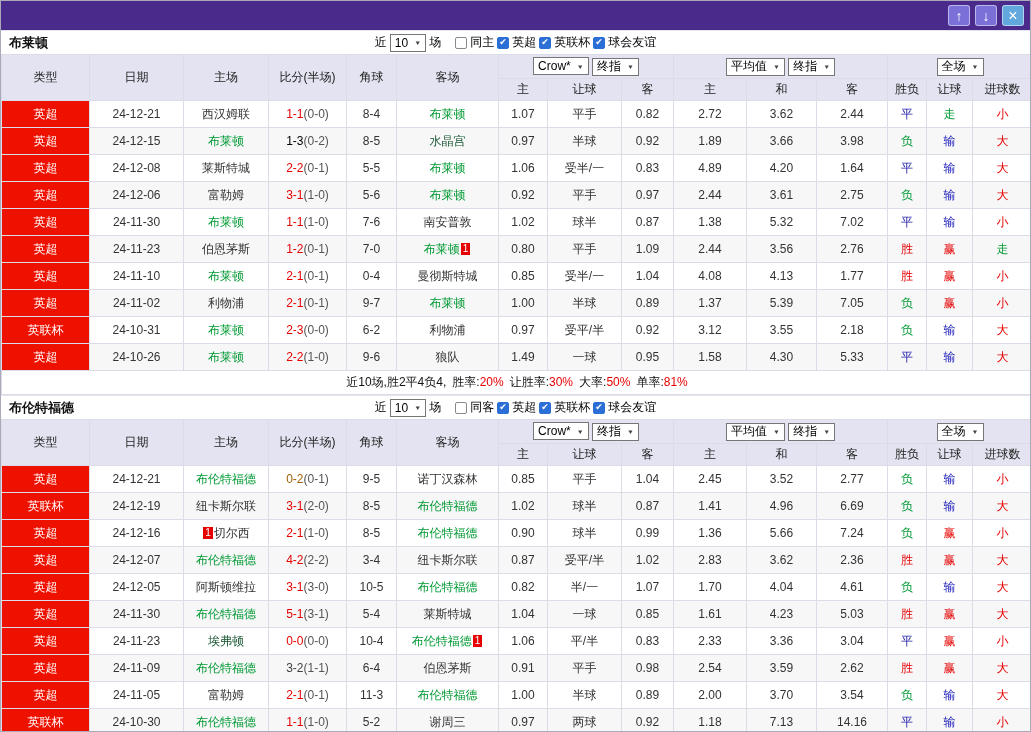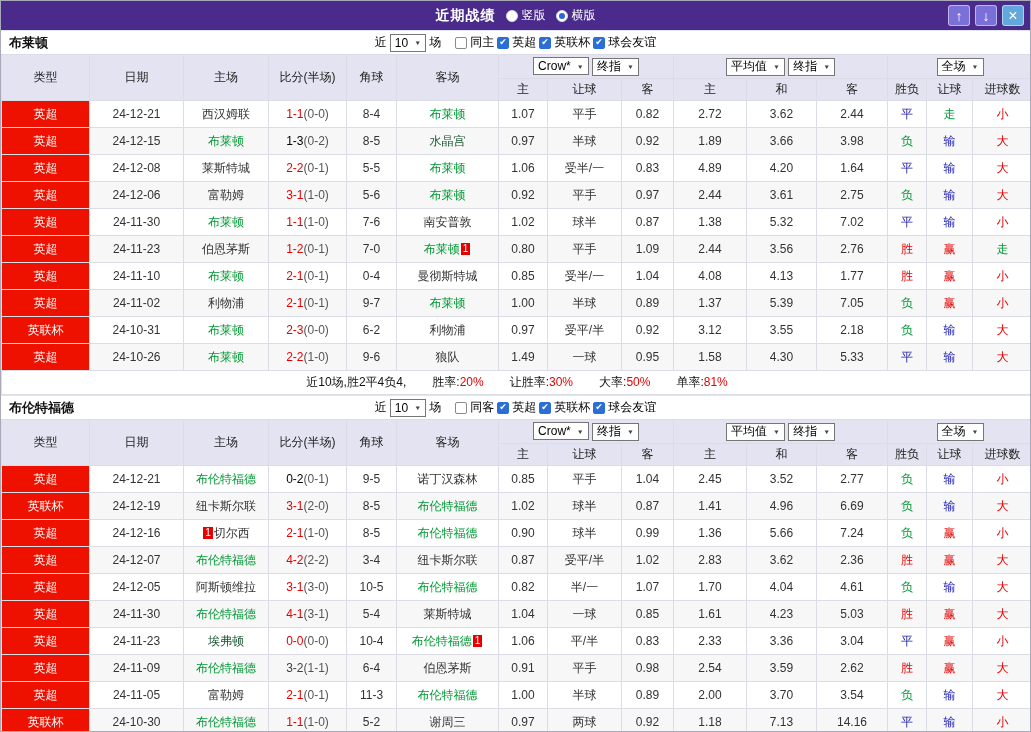--- a/index.html
+++ b/index.html
@@ -31,40 +31,27 @@
   
   table.grid{border-collapse:collapse;table-layout:fixed;width:1031px;}
   table.grid th,table.grid td{border:1px solid #dcdce6;text-align:center;font-size:12px;font-weight:normal;padding:0;overflow:hidden;white-space:nowrap;}
   thead th{background:#e3e3f1;height:21px;color:#222;border-color:#c9c9da;}
   thead th.group-th{padding:1px 0;}
   tbody td{height:26px;color:#333;background:#fff;}
   tr.even td{background:#f7f7f8;}
   td.type-cell{color:#fff;font-weight:bold;}
   .badge{display:inline-block;background:#e60000;color:#fff;font-size:10px;line-height:12px;padding:0 2px;margin:0 1px;vertical-align:1px;}
   td.summary-cell{height:23px;background:#fff;font-size:12px;color:#111;}
-  .sum-stat{margin-left:26px;}
+  .sum-stat{margin-left:6px;}
 </style>
 </head>
 <body>
 
 <div class="app">
   <div class="topbar">
-    <div class="topbar-center">
-      <span class="topbar-title">近期战绩</span>
-      <span class="radio-group">
-        <span class="radio"></span>
-        <span>竖版</span>
-      </span>
-      <span class="radio-group">
-        <span class="radio">
-            <span class="dot"></span>
-          </span>
-        <span>横版</span>
-      </span>
-    </div>
     <div class="topbar-buttons">
       <span class="tb-btn updown">↑</span>
       <span class="tb-btn updown">↓</span>
       <span class="tb-btn close">×</span>
     </div>
   </div>
   <div id="sections">
       <div class="filterbar">
         <div class="team-name">布莱顿</div>
         <div class="filters">
@@ -393,21 +380,21 @@
             <th>胜负</th>
             <th>让球</th>
             <th>进球数</th>
           </tr>
         </thead>
         <tbody>
           <tr class="odd">
             <td class="type-cell" style="background:#ee1100">英超</td>
             <td>24-12-21</td>
             <td><span style="color:#009933">布伦特福德</span></td>
-            <td><span style="color:#000000">0-2</span><span style="color:#555555">(0-1)</span></td>
+            <td><span style="color:#a16207">0-2</span><span style="color:#555555">(0-1)</span></td>
             <td>9-5</td>
             <td><span style="color:#333">诺丁汉森林</span></td>
             <td>0.85</td>
             <td>平手</td>
             <td>1.04</td>
             <td>2.45</td>
             <td>3.52</td>
             <td>2.77</td>
             <td style="color:#009933">负</td>
             <td style="color:#2222bb">输</td>
@@ -478,21 +465,21 @@
             <td>4.04</td>
             <td>4.61</td>
             <td style="color:#009933">负</td>
             <td style="color:#2222bb">输</td>
             <td style="color:#e60000">大</td>
           </tr>
           <tr class="even">
             <td class="type-cell" style="background:#ee1100">英超</td>
             <td>24-11-30</td>
             <td><span style="color:#009933">布伦特福德</span></td>
-            <td><span style="color:#e60000">4-1</span><span style="color:#555555">(3-1)</span></td>
+            <td><span style="color:#e60000">5-1</span><span style="color:#555555">(3-1)</span></td>
             <td>5-4</td>
             <td><span style="color:#333">莱斯特城</span></td>
             <td>1.04</td>
             <td>一球</td>
             <td>0.85</td>
             <td>1.61</td>
             <td>4.23</td>
             <td>5.03</td>
             <td style="color:#e60000">胜</td>
             <td style="color:#e60000">赢</td>

